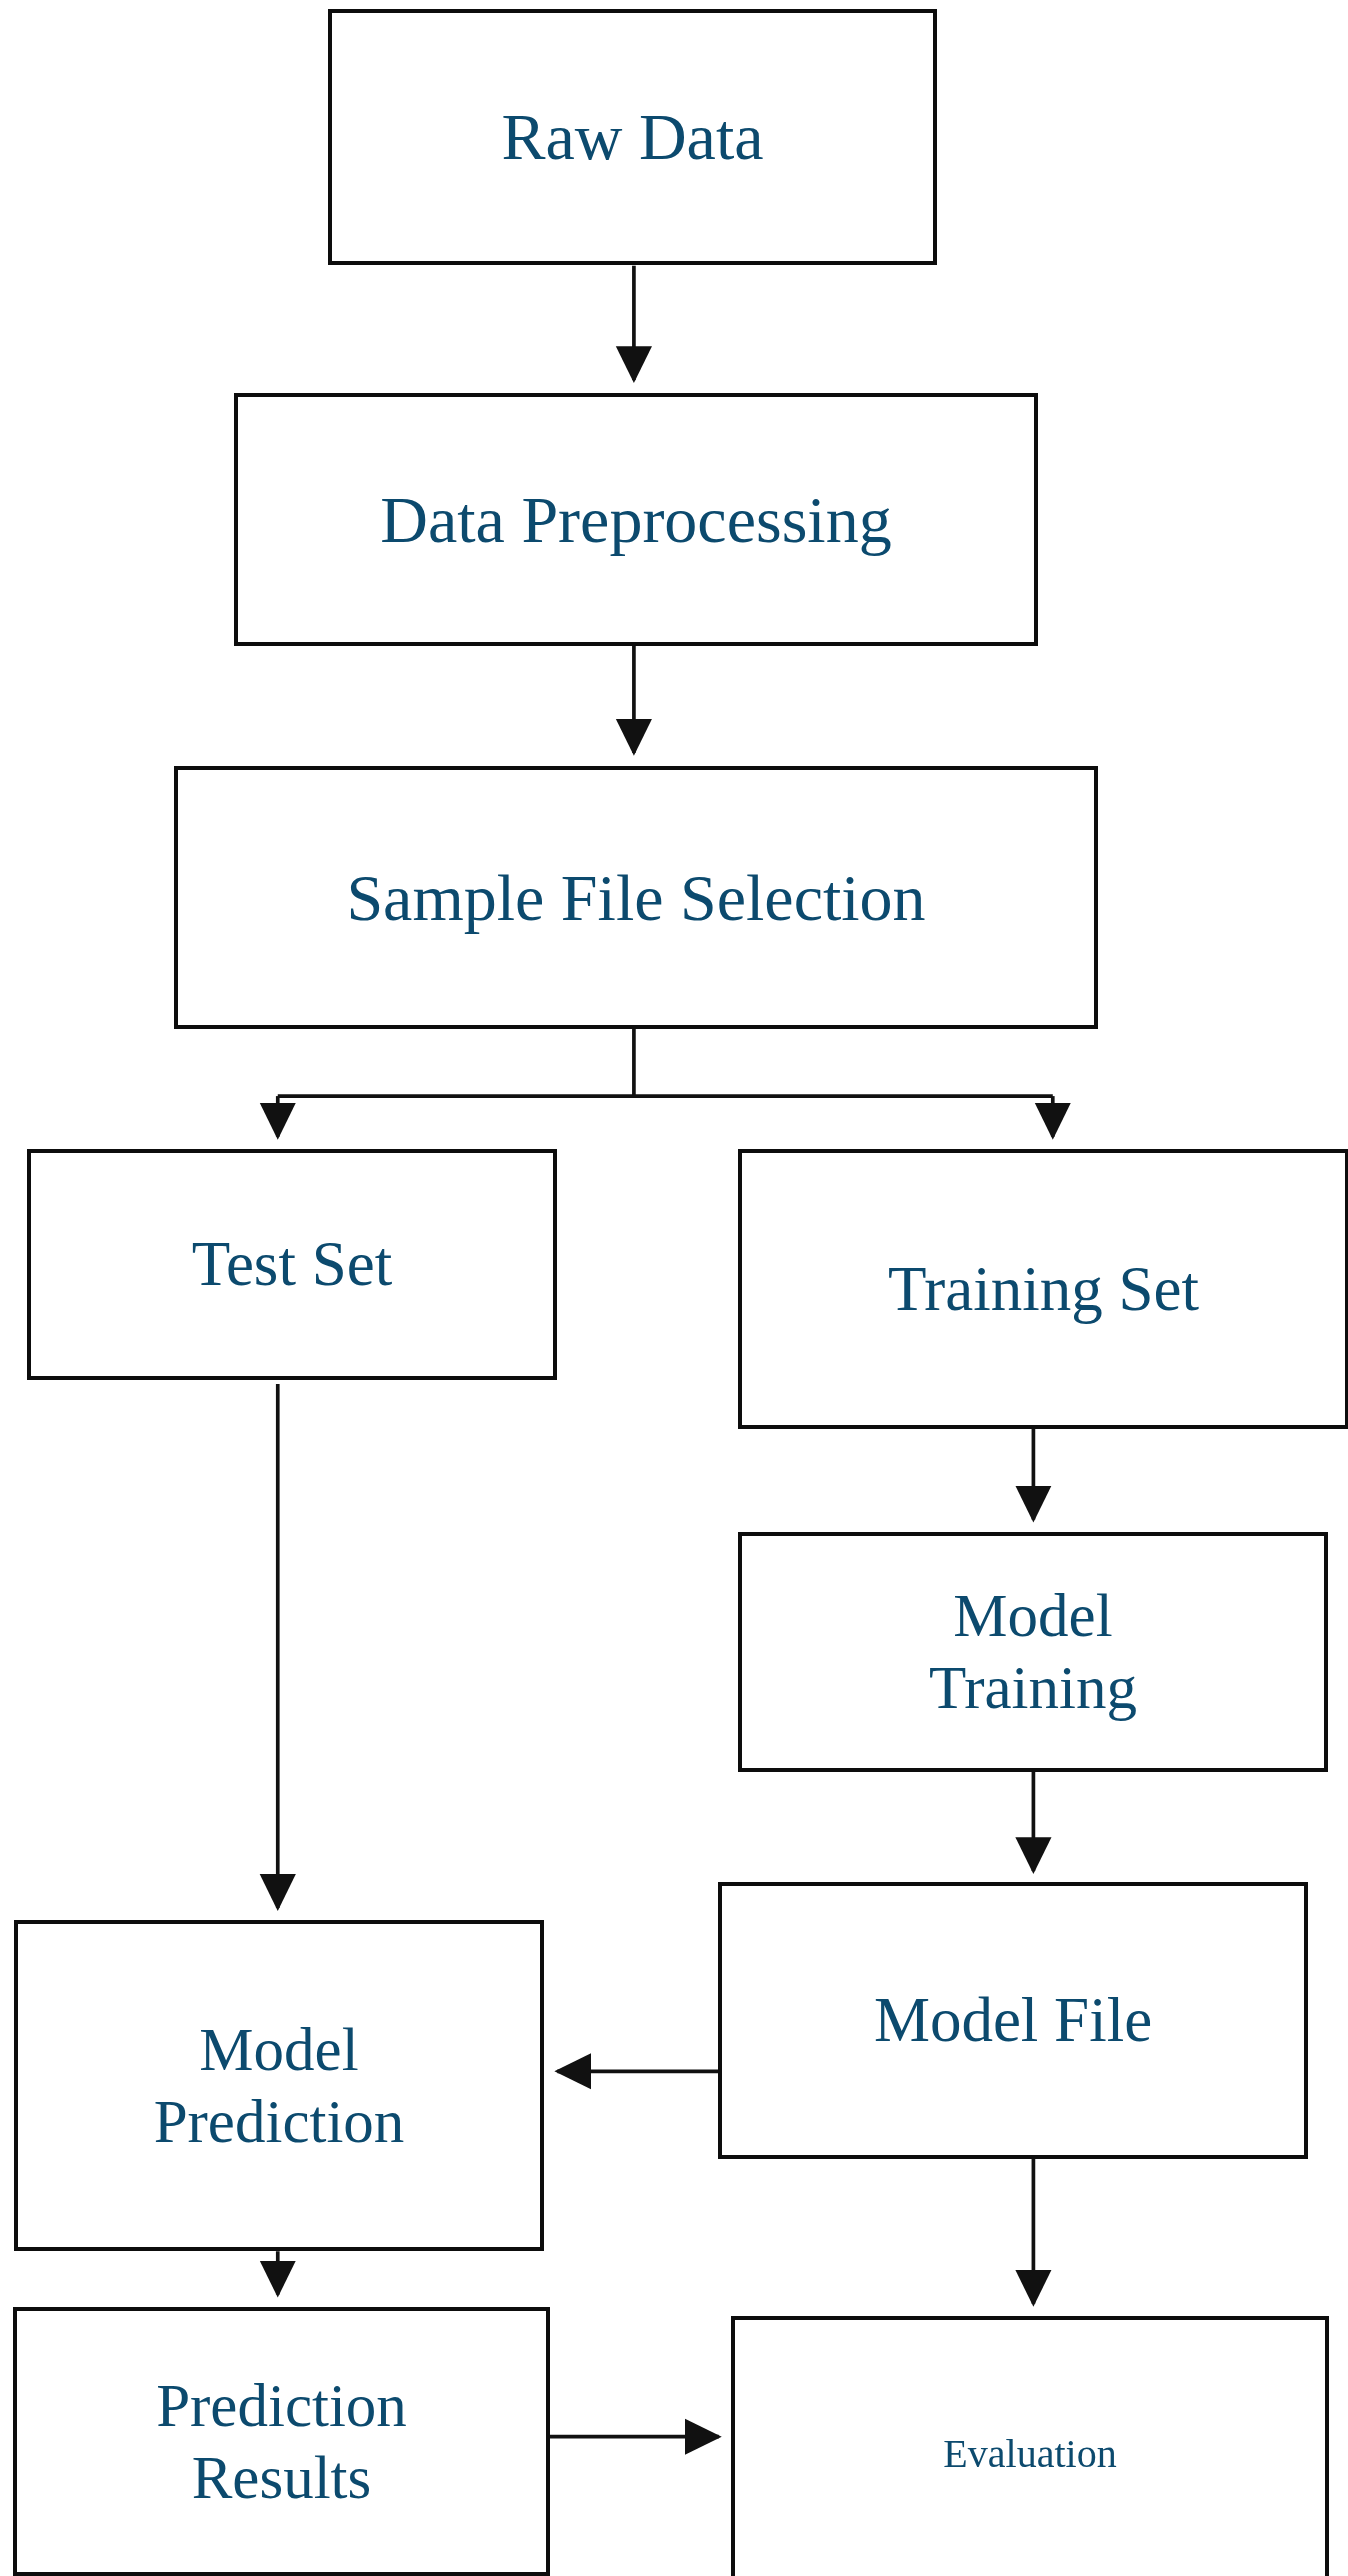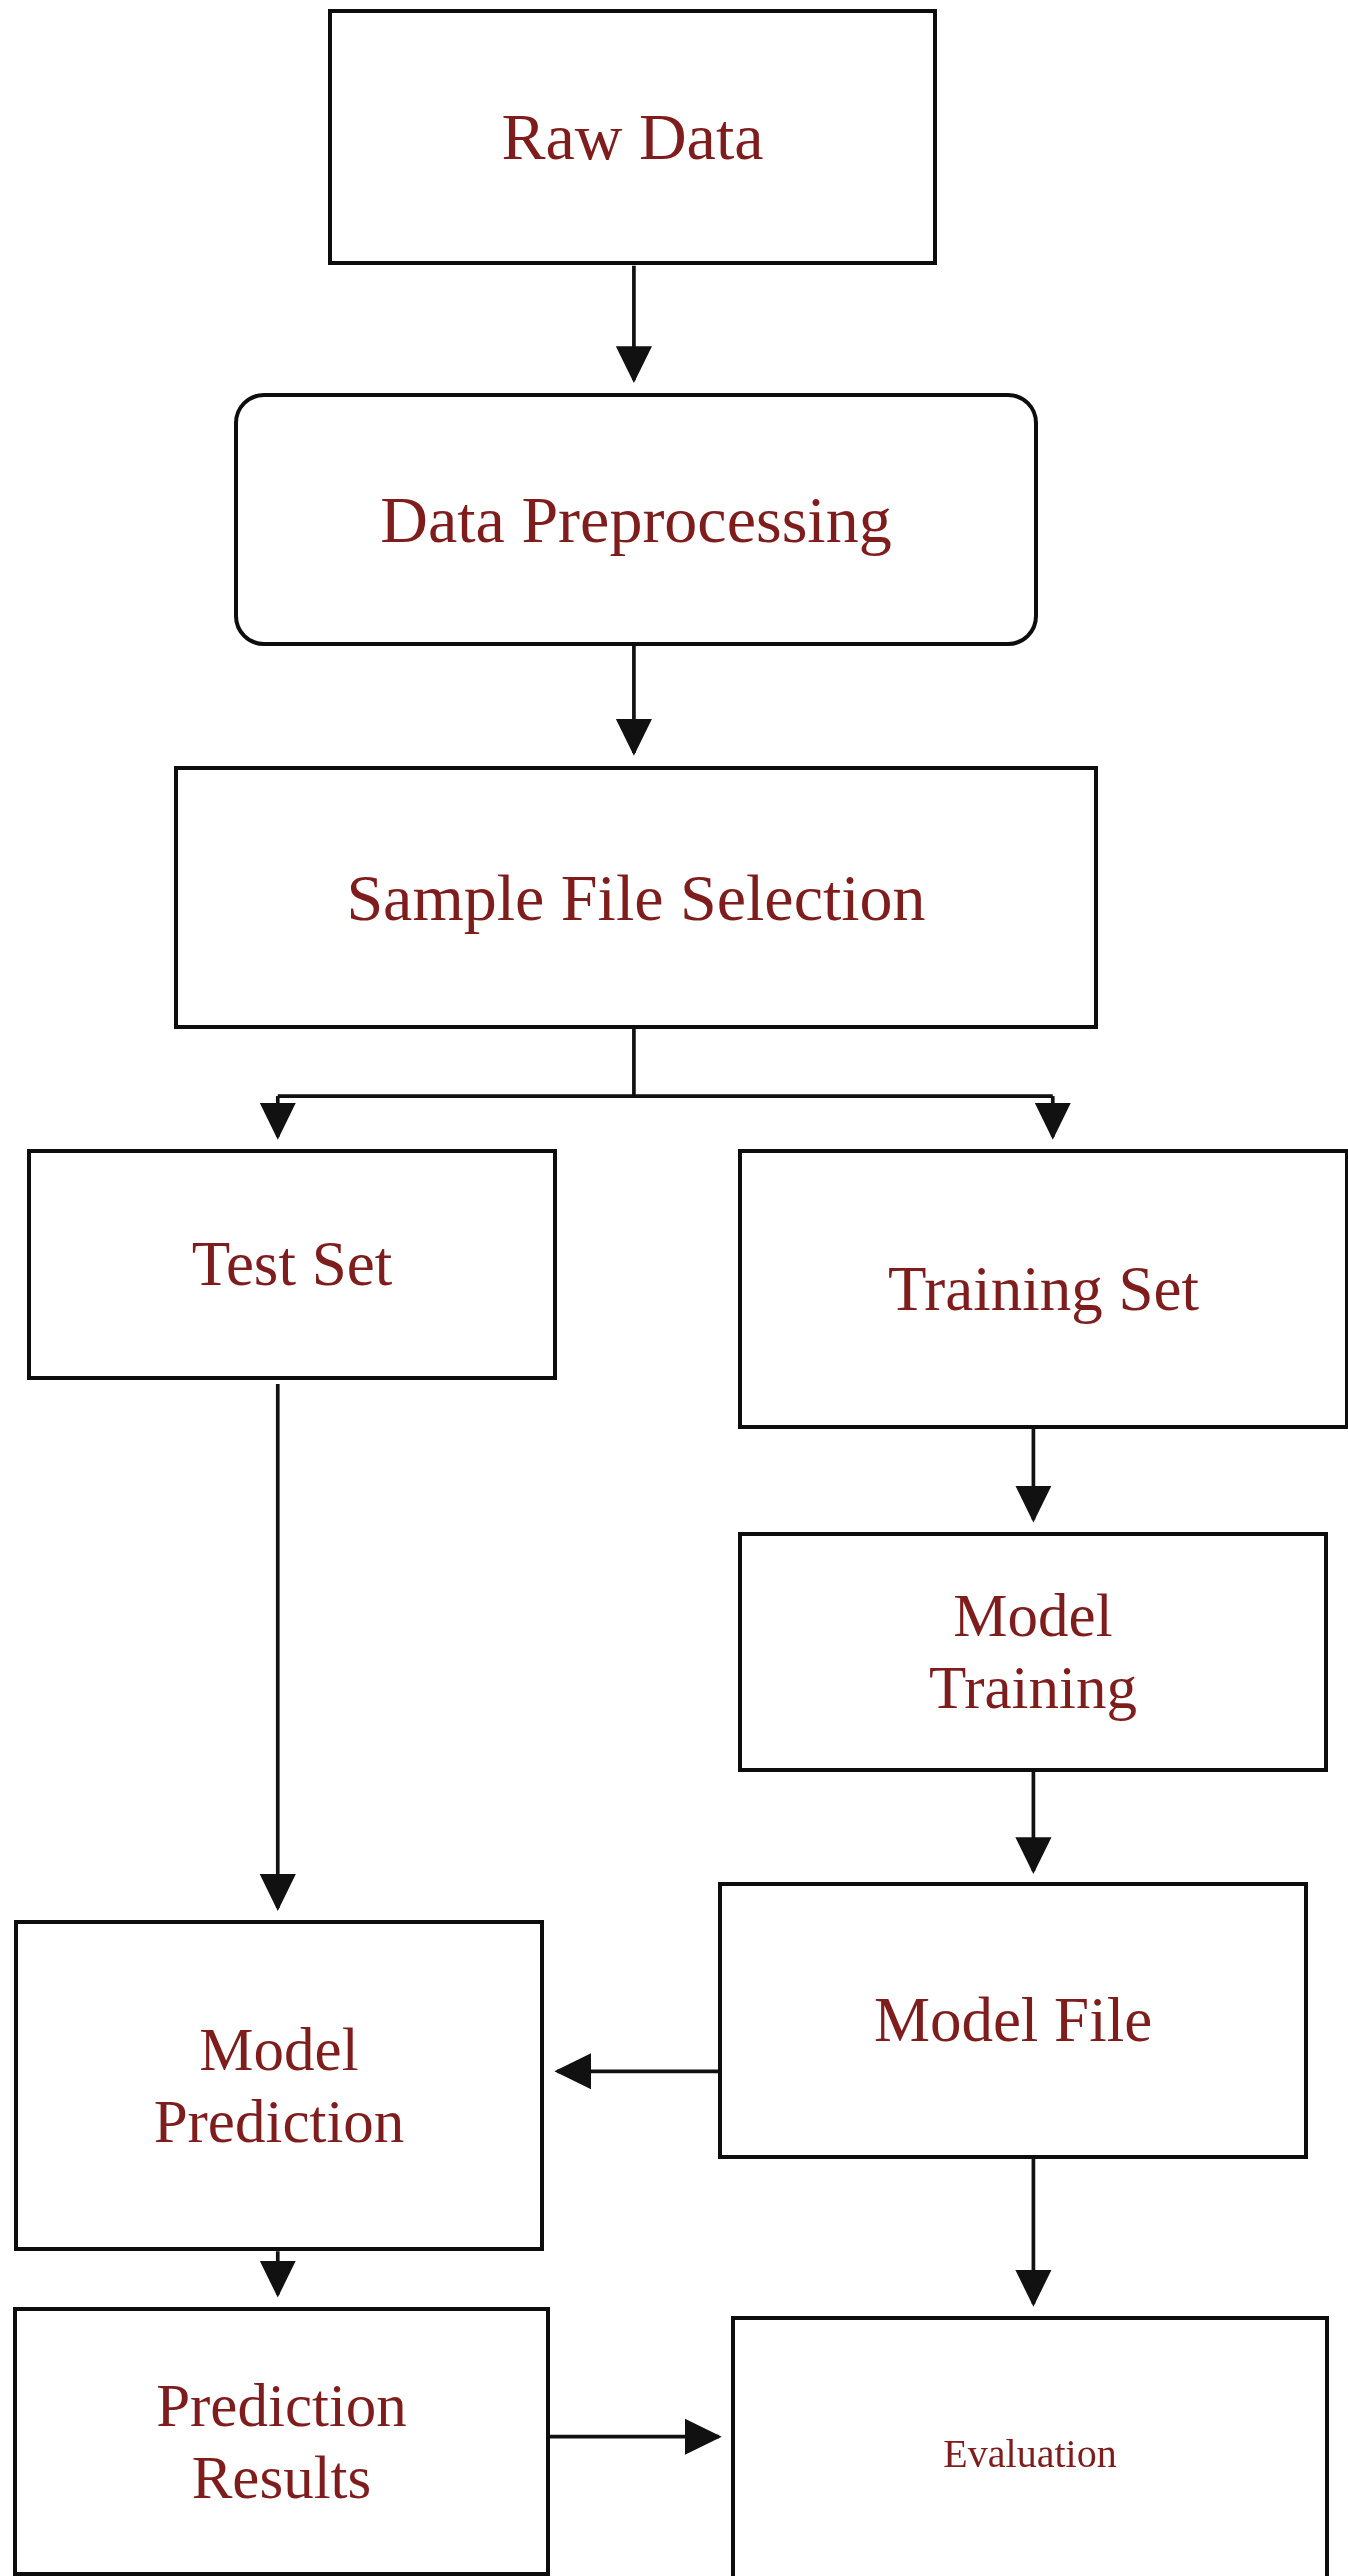--- a/index.html
+++ b/index.html
@@ -28,32 +28,32 @@
   }
   .node {
     position: absolute;
     box-sizing: border-box;
     background: #ffffff;
     border: 4.6px solid #0d0d0d;
     display: flex;
     align-items: center;
     justify-content: center;
     text-align: center;
-    color: #7f1d1d;
+    color: #0c4a6e;
     line-height: 1.18;
     z-index: 2;
   }
   .node .label {
     display: block;
     padding: 0 9.2px;
     white-space: pre-line;
   }
   
   .n-raw-data            { left: 328px;  top: 9.2px;   width: 609px; height: 256px; font-size: 66px; }
-  .n-data-preprocessing  { left: 234px;  top: 393px;  width: 804px; height: 253px; font-size: 66px; border-radius: 30px; }
+  .n-data-preprocessing  { left: 234px;  top: 393px;  width: 804px; height: 253px; font-size: 66px; }
   .n-sample-selection    { left: 174px;  top: 766px;  width: 924px;height: 263px; font-size: 66px; }
   .n-test-set            { left: 14px;   top: 1149px; width: 530px; height: 231px; font-size: 63px; margin-left: 13px; }
   .n-training-set        { left: 738px;  top: 1149px; width: 611px; height: 280px; font-size: 63px; }
   .n-model-training      { left: 738px;  top: 1532px; width: 590px; height: 240px; font-size: 61px; }
   .n-model-prediction    { left: 14px;   top: 1920px; width: 530px; height: 331px; font-size: 61px; }
   .n-model-file          { left: 718px;  top: 1882px; width: 590px; height: 277px; font-size: 63px; }
   .n-prediction-results  { left: 13px;   top: 2307px; width: 537px; height: 269px; font-size: 61px; }
   .n-evaluation          { left: 731px;  top: 2316px; width: 598px; height: 276px; font-size: 40px; }
 </style>
 </head>

